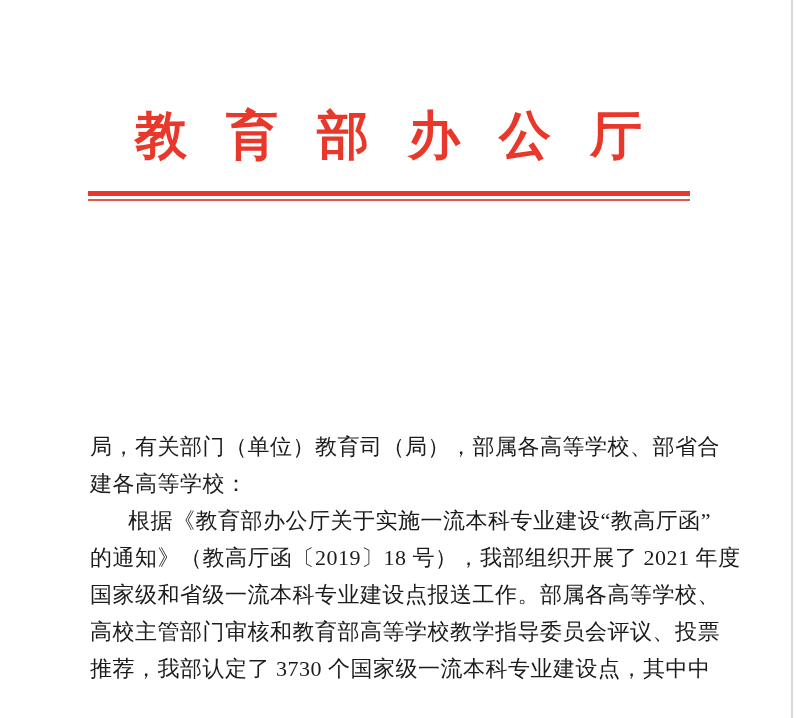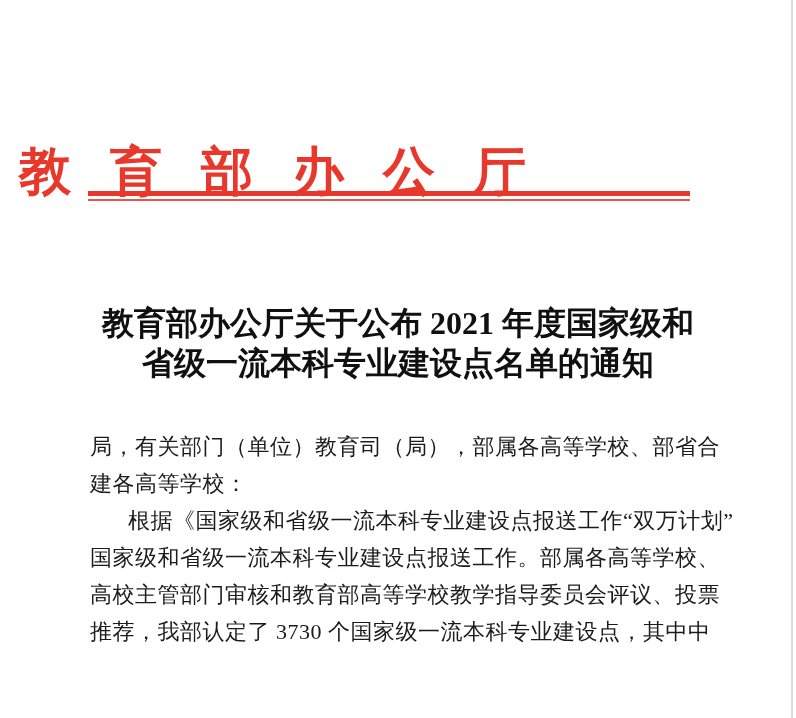--- a/index.html
+++ b/index.html
@@ -19,22 +19,21 @@
     height: 718px;
     background: #ffffff;
     overflow: hidden;
     font-family: "Liberation Serif", "DejaVu Serif", serif;
   }
   .agency {
     position: absolute;
     top: 104px;
     left: 0;
     width: 681px;
-    text-align: left;
-    margin-top: 36px;
+    text-align: right;
   }
   .agency-text {
     display: inline-block;
     font-size: 52px;
     line-height: 64px;
     font-weight: 600;
     color: var(--accent);
     letter-spacing: 39px;
     padding-left: 19px;
     white-space: nowrap;
@@ -112,29 +111,26 @@
   <div class="agency">
     <span class="agency-text">教育部办公厅</span>
   </div>
 
   <div class="rule">
     <div class="rule-thick"></div>
     <div class="rule-thin"></div>
   </div>
 
 
-  <h1 class="title">
-    <span>教育部办公厅关于公布 2021 年度国家级和</span><br>
-    <span>省级一流本科专业建设点名单的通知</span>
-  </h1>
 
   <div class="body-text" id="body-lines">
       <div class="line">局，有关部门（单位）教育司（局），部属各高等学校、部省合</div>
       <div class="line">建各高等学校：</div>
-      <div class="line indent">根据《国家级和省级一流本科专业建设点报送工作“双万计划”</div>
+      <div class="line indent">根据《教育部办公厅关于实施一流本科专业建设“教高厅函”</div>
+      <div class="line">的通知》（教高厅函〔2019〕18 号），我部组织开展了 2021 年度</div>
       <div class="line">国家级和省级一流本科专业建设点报送工作。部属各高等学校、</div>
       <div class="line">高校主管部门审核和教育部高等学校教学指导委员会评议、投票</div>
       <div class="line">推荐，我部认定了 3730 个国家级一流本科专业建设点，其中中</div>
     </div>
 
   <div class="page-edge"></div>
 
 </div>
 
 </body></html>

